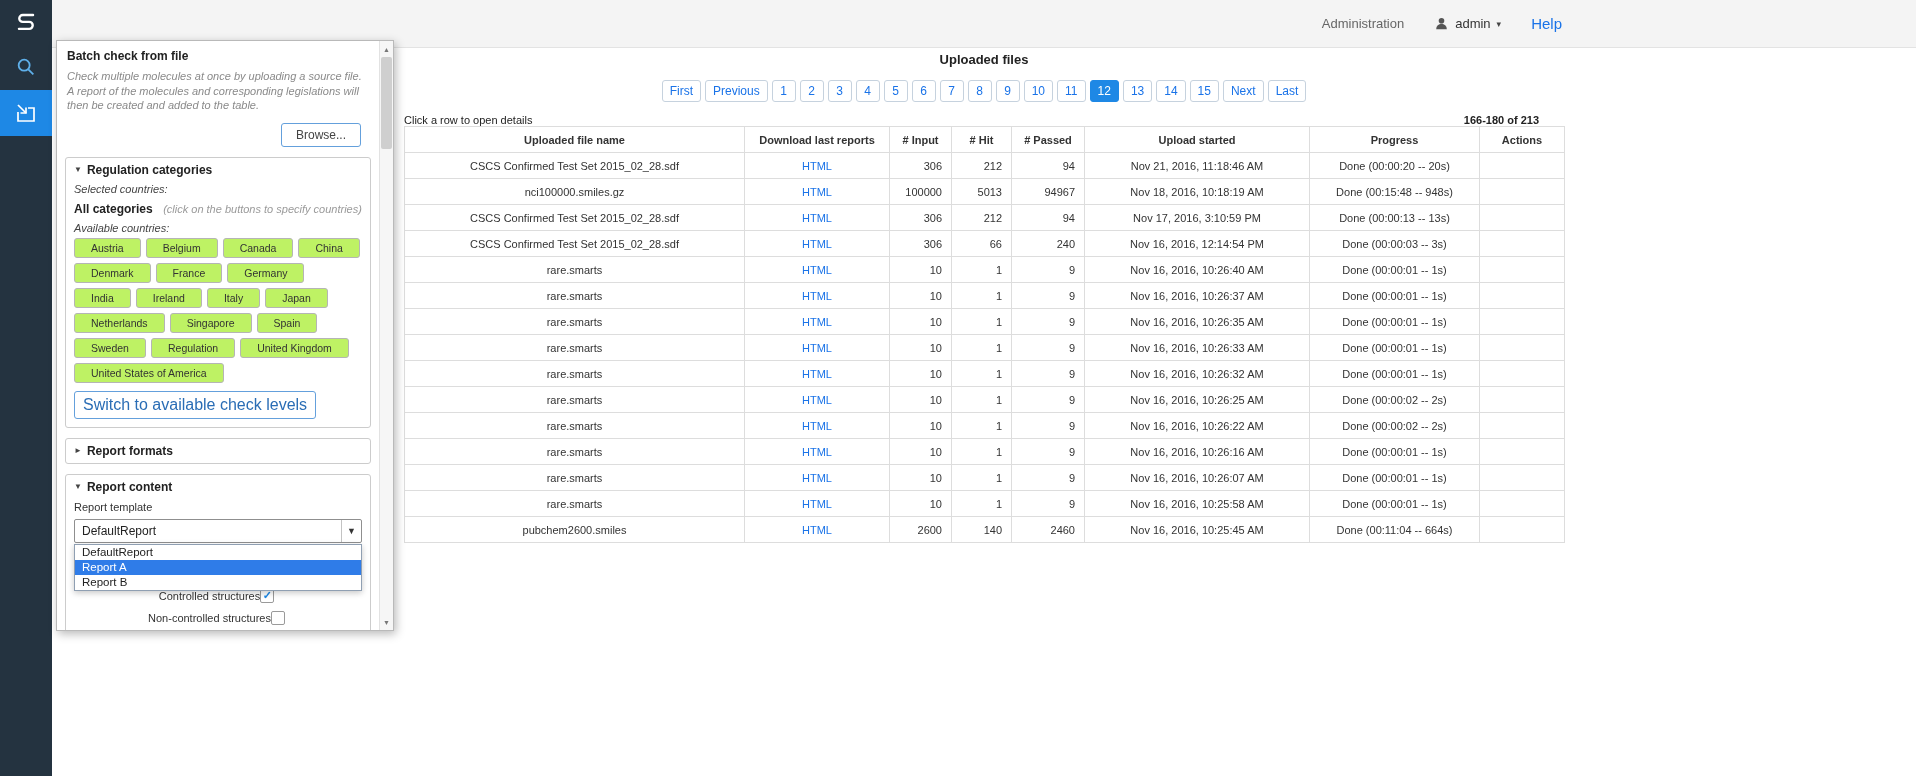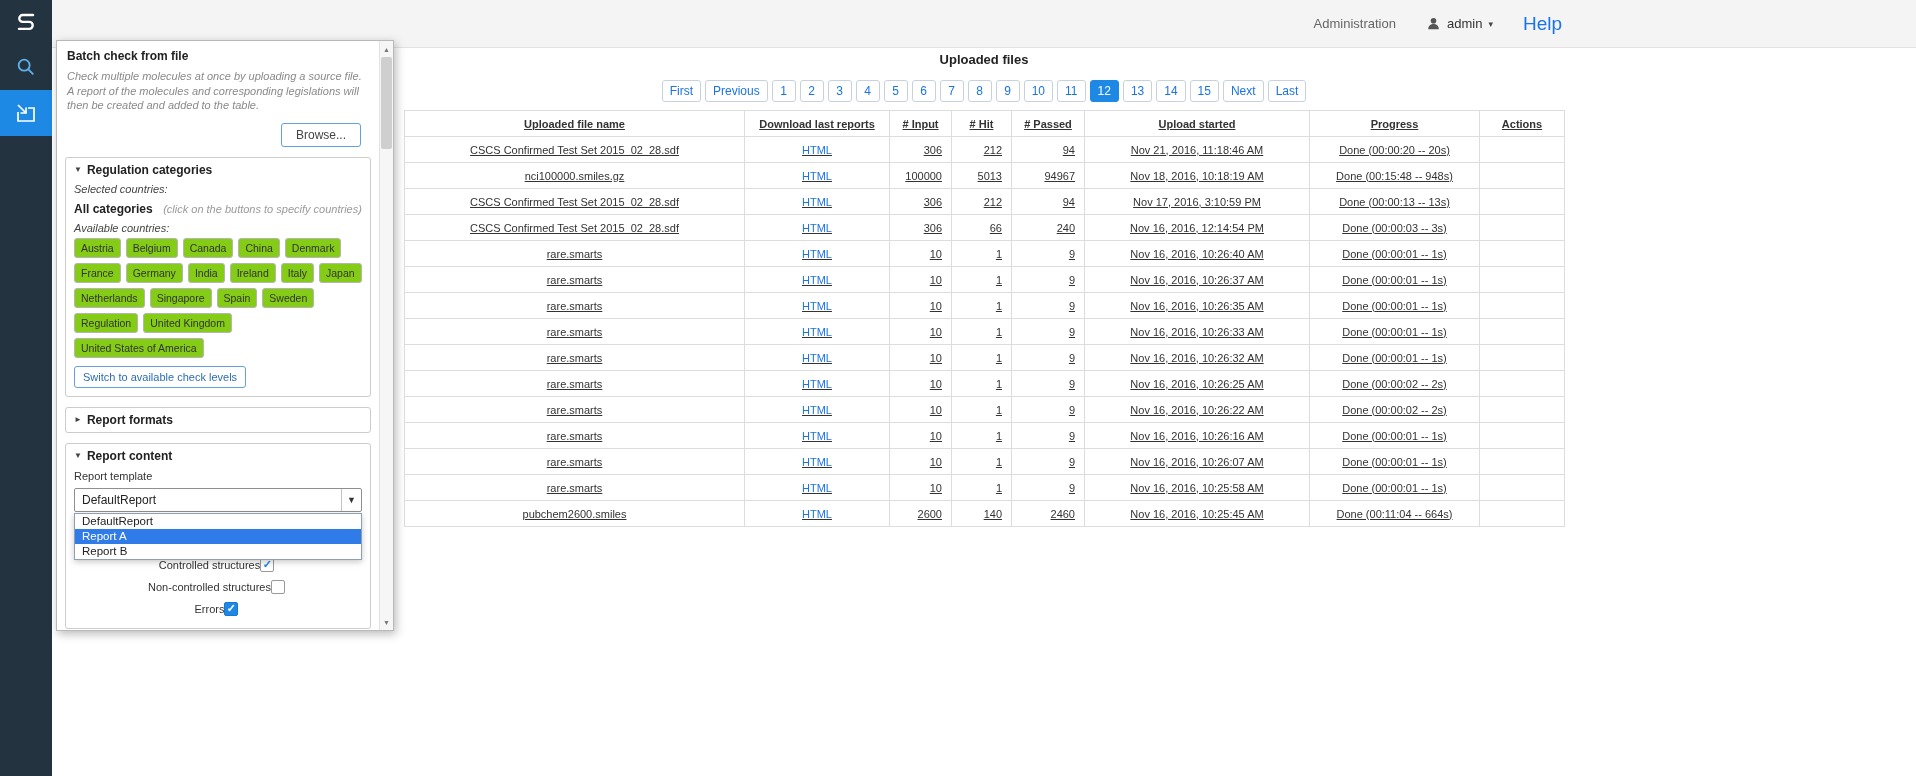--- a/index.html
+++ b/index.html
@@ -11,41 +11,41 @@
   }
 
   
   .topbar { position:absolute; top:0; left:0; width:100%; height:48px;
             background:#f4f4f4; border-bottom:1px solid #e3e3e3; z-index:1; }
   .topbar-right { position:absolute; top:0; right:354px; height:100%;
                   display:flex; align-items:center; gap:30px; }
   .admin-link { color:#666; font-size:13px; cursor:pointer; }
   .user-menu { display:flex; align-items:center; gap:6px; color:#333; font-size:13px; cursor:pointer; }
   .caret { font-size:9px; color:#444; }
-  .help-link { color:#1a73e8; font-size:19px; cursor:pointer; }
+  .help-link { color:#1a73e8; font-size:15px; cursor:pointer; }
 
   
   .sidebar { position:absolute; top:0; left:0; width:52px; height:776px;
              background:#243340; z-index:5; }
   .logo-box { height:44px; display:flex; align-items:center; justify-content:center; cursor:pointer; }
   .side-item { height:46px; display:flex; align-items:center; justify-content:center; cursor:pointer; }
   .side-item.active { background:#1e88e5; }
 
   
   .main { position:absolute; left:404px; top:44px; width:1160px; padding-top:8px; z-index:1; }
   .main-title { text-align:center; font-weight:bold; font-size:13px; color:#222; }
   .pagination { display:flex; justify-content:center; gap:4px; margin-top:13px; }
   .page-btn { font-family:inherit; background:#fff; border:1px solid #c6d2de; color:#1a73e8;
               font-size:12px; height:22px; padding:0 7px; min-width:24px; border-radius:3px; cursor:pointer; }
   .page-btn.active { background:#1e88e5; border-color:#1e88e5; color:#fff; }
   .meta-row { display:flex; justify-content:space-between; align-items:center;
               margin-top:12px; font-size:11px; color:#222; }
   .meta-row .range { font-weight:bold; padding-right:25px; }
-  .files-table { border-collapse:collapse; margin-top:8px; width:1160px;
-                 table-layout:fixed; font-size:11px; background:#fff;text-decoration:underline; }
+  .files-table { border-collapse:collapse; margin-top:0; width:1160px;
+                 table-layout:fixed; font-size:11px; background:#fff; }
   .files-table th, .files-table td { border:1px solid #dddddd; height:26px; padding:0 8px;
                                      overflow:hidden; white-space:nowrap; }
   .files-table th { font-weight:bold; text-align:center; }
   td.c-file, td.c-date, td.c-prog, td.c-report { text-align:center; }
   td.c-num { text-align:right; padding-right:9px; }
   .files-table a { color:#1a73e8; text-decoration:none; cursor:pointer; }
 
   
   .panel { position:absolute; left:56px; top:40px; width:338px; height:591px;
            background:#fff; border:1px solid #b9b9b9;
@@ -63,24 +63,24 @@
   .section.collapsed { padding-bottom:5px; }
   .section-header { font-size:12px; font-weight:bold; color:#222;
                     display:flex; align-items:center; gap:5px; cursor:pointer; }
   .tri { font-size:8px; color:#444; }
   .sec-body { margin-top:6px; }
   .italic-label { font-style:italic; font-size:11px; color:#444; margin:5px 0 4px 0; }
   .allcat-row { margin:3px 0 4px 0; }
   .allcat { font-weight:bold; font-size:12px; color:#222; }
   .allcat-row .hint { font-style:italic; font-size:11px; color:#9a9a9a; margin-left:6px; }
   .country-wrap { display:flex; flex-wrap:wrap; gap:5px; margin-top:3px; }
-  .country-btn { font-family:inherit; background:#84cc16; border:1px solid #b5b5b5; border-radius:3px;
-                 font-size:10.5px; color:#333; padding:3px 6px; cursor:pointer; }
+  .country-btn { font-family:inherit; background:#bef264; border:1px solid #b5b5b5; border-radius:3px;
+                 font-size:10.5px; color:#333; padding:3px 16px; cursor:pointer; }
   .switch-btn { font-family:inherit; background:#fff; border:1px solid #64a0dc; border-radius:3px;
-                color:#2a6db5; font-size:11px; padding:4px 8px; margin-top:8px; cursor:pointer; }
+                color:#2a6db5; font-size:16px; padding:4px 8px; margin-top:8px; cursor:pointer; }
 
   .plain-label { font-size:11px; color:#333; margin:7px 0 6px 0; }
   .select-wrap { position:relative; }
   .select { height:24px; border:1px solid #8f8f8f; background:#fff; border-radius:2px;
             display:flex; align-items:center; justify-content:space-between;
             padding:0 0 0 7px; font-size:12px; color:#222; cursor:pointer; }
   .select-arrow { font-size:9px; color:#333; border-left:1px solid #c3c3c3;
                   align-self:stretch; display:flex; align-items:center; padding:0 5px; }
   .dd-list { position:absolute; left:0; right:0; top:25px; background:#fff;
              border:1px solid #8f9fb2; box-shadow:0 2px 6px rgba(0,0,0,0.22); z-index:40; }
@@ -164,20 +164,24 @@
         <button class="page-btn">9</button>
         <button class="page-btn">10</button>
         <button class="page-btn">11</button>
         <button class="page-btn active">12</button>
         <button class="page-btn">13</button>
         <button class="page-btn">14</button>
         <button class="page-btn">15</button>
         <button class="page-btn">Next</button>
         <button class="page-btn">Last</button>
       </div>
+    <div class="meta-row">
+      <span>Click a row to open details</span>
+      <span class="range">166-180 of 213</span>
+    </div>
     <table class="files-table">
       <colgroup>
         <col style="width:340px">
           <col style="width:145px">
           <col style="width:62px">
           <col style="width:60px">
         <col style="width:73px">
           <col style="width:225px">
           <col style="width:170px">
           <col style="width:85px">

